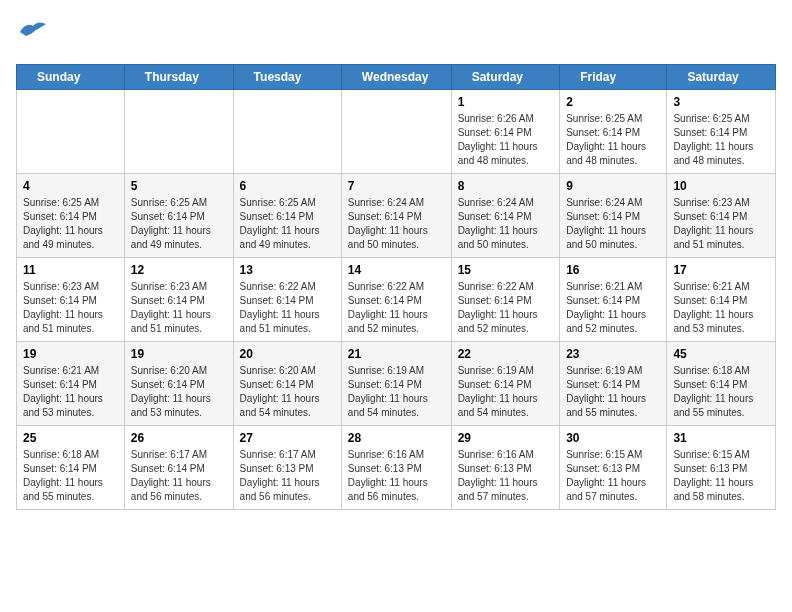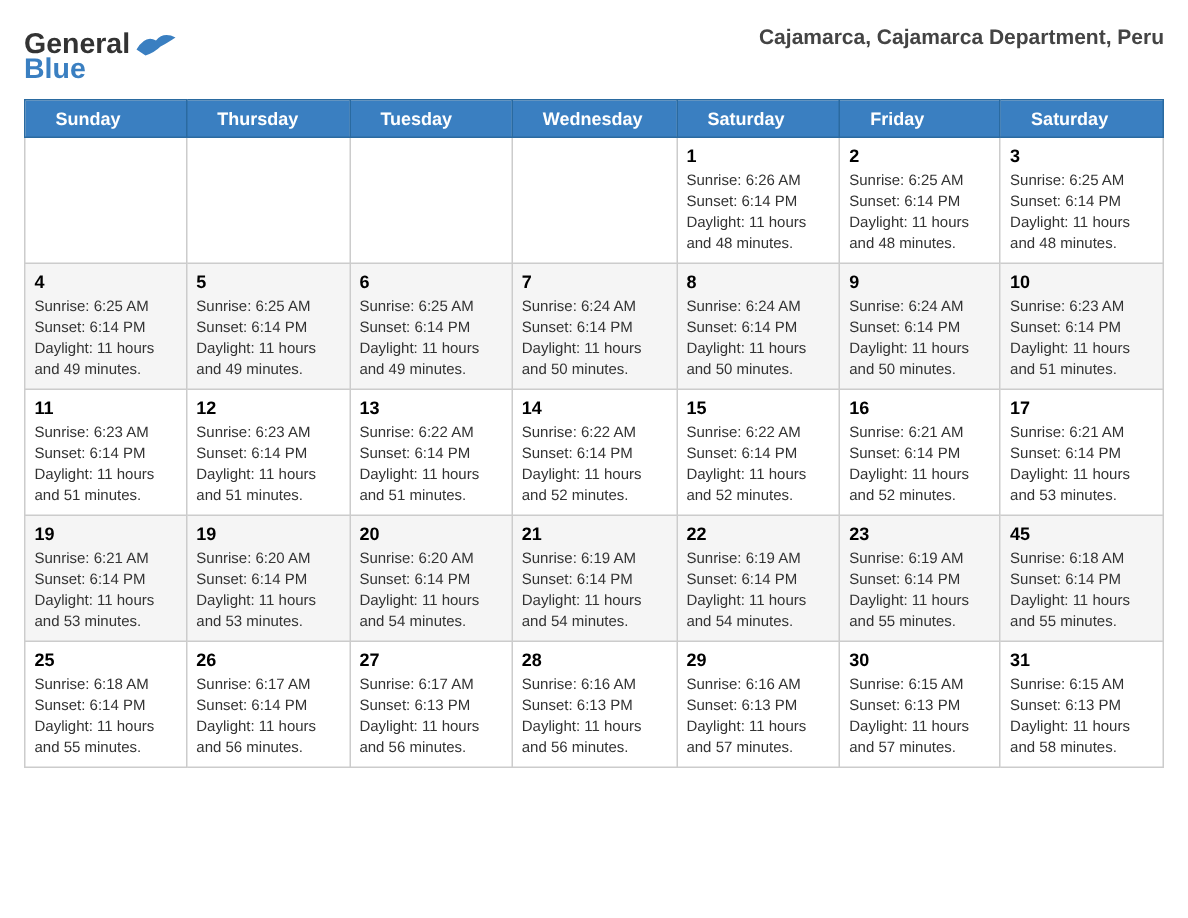--- a/index.html
+++ b/index.html
@@ -75,31 +75,26 @@
     .empty-cell {
       background: #fff !important;
     }
   </style>
 </head>
 <body>
 
 <div class="header">
   <div class="logo">
     <div style="display:flex; align-items:center;">
-      <div style="display:flex; flex-direction:column; line-height:1;">
-        <span style="font-size:19px; font-weight:bold; color:#333;">General</span>
-        <span style="font-size:19px; font-weight:bold; color:#3a7fc1; margin-top:-2px;">Blue</span>
-      </div>
       <svg width="30" height="24" viewBox="0 0 30 24" style="margin-left:2px; margin-bottom:10px;">
         <path d="M2,12 Q8,2 15,6 Q20,0 28,4 Q22,8 18,10 Q14,14 8,16 Z" fill="#3a7fc1"></path>
       </svg>
     </div>
   </div>
   <div class="title-section">
-    <div class="subtitle">Cajamarca, Cajamarca Department, Peru</div>
   </div>
 </div>
 
 <table>
   <thead>
     <tr>
     <th>Sunday</th>
         <th>Thursday</th>
         <th>Tuesday</th>
         <th>Wednesday</th>

